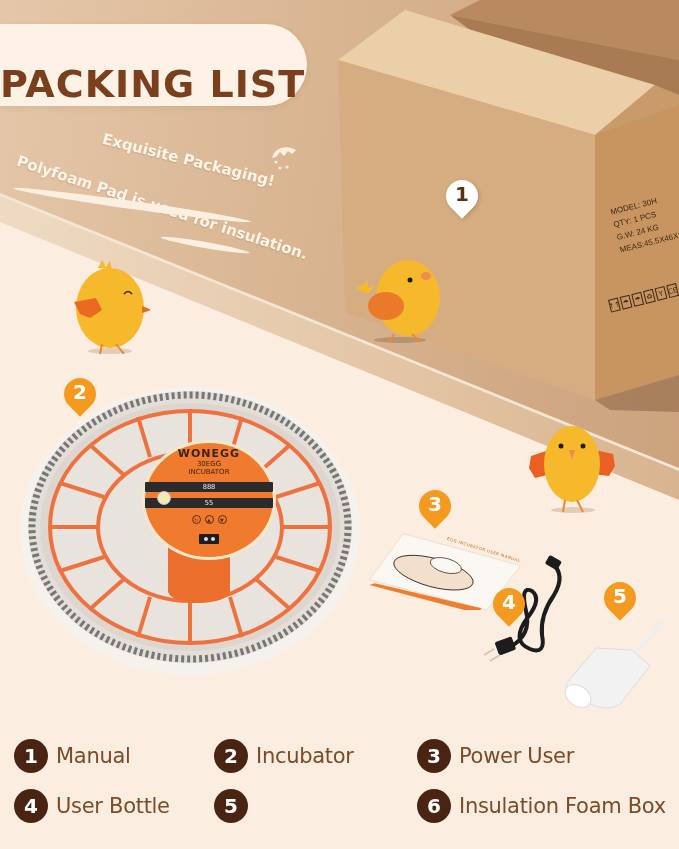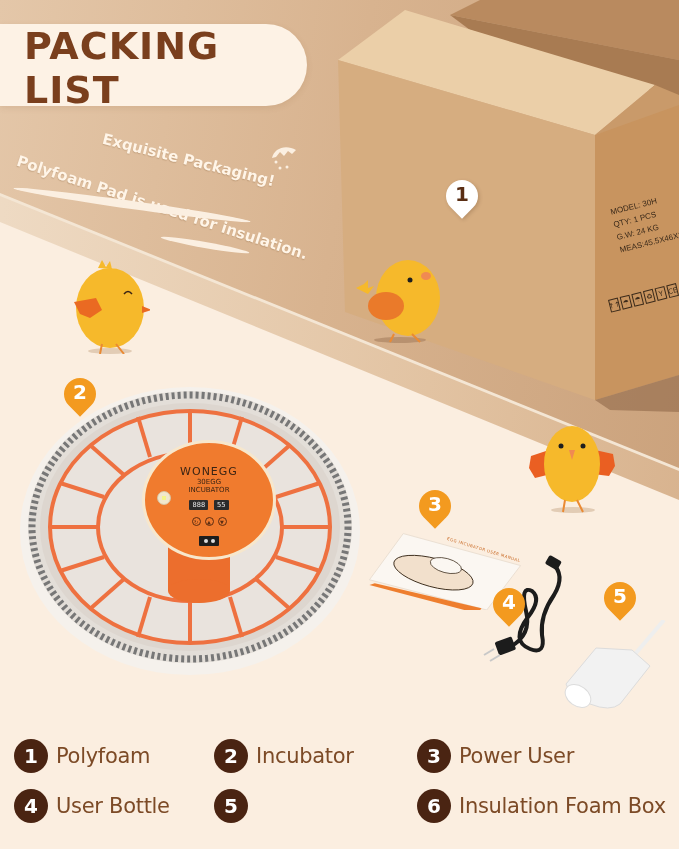--- a/index.html
+++ b/index.html
@@ -21,21 +21,21 @@
     position: absolute; left: 0; top: 0; width: 679px; height: 849px;
     background: #f4e6d4;
     clip-path: polygon(0 193px, 679px 468px, 679px 471px, 0 196px);
   }
 
   
   .title-pill {
     position: absolute; left: 0; top: 24px; width: 307px; height: 82px;
     background: #fdf2e5; border-radius: 0 41px 41px 0;
     box-shadow: 0 2px 6px rgba(120,80,40,0.12);
-    display: flex; align-items: flex-start; padding-left: 24px;
+    display: flex; align-items: flex-end; 
   }
   .title-text {
     font-family: "DejaVu Sans", sans-serif; font-weight: bold;
     font-size: 38px; color: #7a3f1d; letter-spacing: 1px;
   }
 
   
   .slogan {
     position: absolute; color: #fff5e8; font-weight: bold;
     font-family: "DejaVu Sans", sans-serif; white-space: nowrap;
@@ -89,23 +89,23 @@
   
   .chick { position: absolute; }
 
   
   .incubator { position: absolute; left: 20px; top: 375px; width: 340px; height: 300px; }
   .panel {
     position: absolute; left: 122px; top: 65px; width: 134px; height: 120px;
     background: #f07b2e; border-radius: 50%;
     border: 3px solid #f7e7cc; text-align: center; color: #3a2414;
   }
-  .brand { font-weight: normal; font-size: 11px; margin-top: 22px; letter-spacing: 1px; }
+  .brand { font-weight: bold; font-size: 11px; margin-top: 4px; letter-spacing: 1px; }
   .model-line { font-size: 7px; font-weight: normal; line-height: 8px; }
-  .displays { display: flex; justify-content: center; gap: 6px; margin-top: 6px; }
+  .displays { display: flex; justify-content: center; gap: 6px; margin-top: 6px; flex-direction: column; }
   .display {
     background: #2b2b2b; color: #e8e8e8; font-family: "DejaVu Sans Mono", monospace;
     font-size: 7px; padding: 1px 3px; border-radius: 1px;
   }
   .buttons-row { display: flex; justify-content: center; gap: 4px; margin-top: 7px; }
   .buttons-row span {
     width: 9px; height: 9px; border-radius: 50%; border: 1px solid #5b2d12;
     font-size: 5px; line-height: 8px; color: #5b2d12;
   }
   .power-socket {
@@ -325,21 +325,21 @@
 </svg>
 
 <div class="pin orange" style="left:604px; top:582px;">
   <div class="pin-shape"></div>
   <div class="pin-num">5</div>
 </div>
 
 <div class="legend">
   <div class="legend-item">
     <span class="legend-num">1</span>
-    <span class="legend-label">Polyfoam</span>
+    <span class="legend-label">Manual</span>
   </div>
   <div class="legend-item">
     <span class="legend-num">2</span>
     <span class="legend-label">Incubator</span>
   </div>
   <div class="legend-item">
     <span class="legend-num">3</span>
     <span class="legend-label">Power User</span>
   </div>
   <div class="legend-item">

